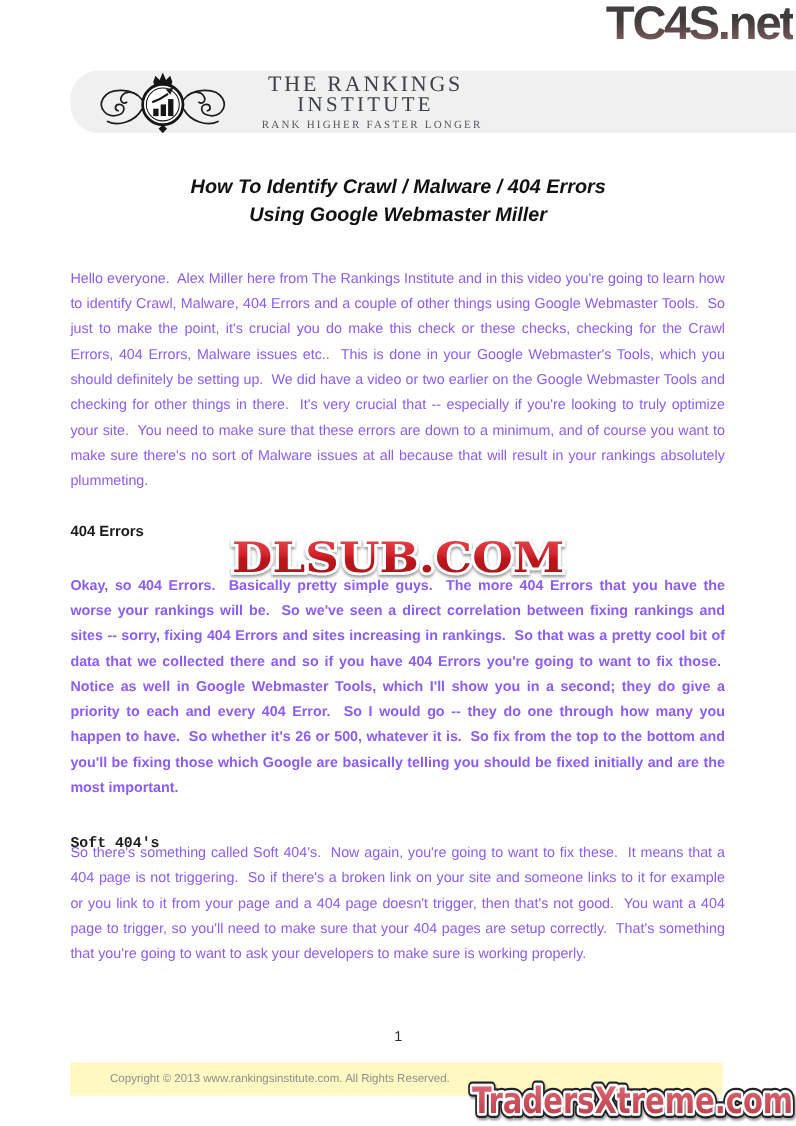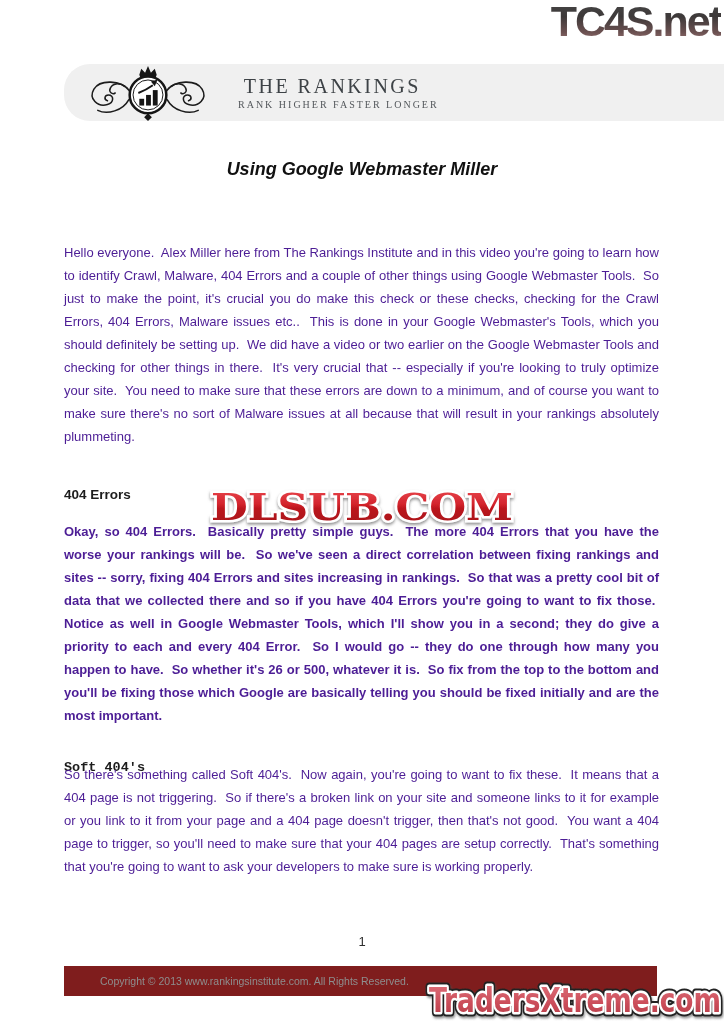--- a/index.html
+++ b/index.html
@@ -28,45 +28,45 @@
   .brand-line2{font-size:19px;letter-spacing:3px;line-height:18px;}
   .brand-tagline{font-size:10px;letter-spacing:2px;color:#54585c;margin-top:3px;text-align:right;padding-left:12px;}
 
   
   .title{
     position:absolute;left:0;top:156px;width:724px;text-align:center;
     font-size:18px;font-weight:bold;font-style:italic;color:#111;line-height:26px;
   }
   .para{
     position:absolute;left:64px;width:595px;
-    font-size:13px;line-height:23px;color:#4c1d95;
+    font-size:13px;line-height:23px;color:#8b5cf6;
     text-align:justify;
   }
   .p1{top:241px;}
   .p2{top:520px;font-weight:bold;}
   .p3{top:763px;}
   .hdg{
     position:absolute;left:64px;font-size:13.5px;font-weight:bold;color:#1c1c1c;
   }
-  .h1{top:487px;}
+  .h1{top:475px;}
   .h2{top:760px;font-family:Liberation Mono, monospace;}
 
   .pagenum{
     position:absolute;left:0;top:934px;width:724px;text-align:center;
     font-size:13px;color:#2e2e2e;
   }
 
   
   .dlsub{position:absolute;left:50%;top:481px;transform:translateX(-50%);}
   .traders{position:absolute;right:-2px;bottom:1px;}
 
   
   .footbar{
     position:absolute;left:64px;top:966px;width:593px;height:30px;
-    background:#7f1d1d;
+    background:#fef9c3;
   }
   .copyright{
     font-size:10.5px;color:#8e8e8e;line-height:30px;padding-left:36px;
   }
 </style>
 </head>
 <body>
 
 <div class="page">
 
@@ -96,25 +96,27 @@
       <rect x="68" y="31" width="5" height="11" fill="#161616"></rect>
       <rect x="75" y="26" width="5" height="16" fill="#161616"></rect>
 
       <path d="M60 29 Q68 26 75 21" fill="none" stroke="#161616" stroke-width="2"></path>
       <path d="M73 17 l7 -2 -3 7 z" fill="#161616"></path>
 
       <path d="M70 50 l4 4 -4 4 -4 -4 z" fill="#161616"></path>
     </svg>
     <div class="brand">
       <div class="brand-line1">THE RANKINGS</div>
+      <div class="brand-line2">INSTITUTE</div>
       <div class="brand-tagline">RANK HIGHER FASTER LONGER</div>
     </div>
   </div>
 
   <div class="title">
+    <div>How To Identify Crawl / Malware / 404 Errors</div>
     <div>Using Google Webmaster Miller</div>
   </div>
 
   <div class="para p1">Hello everyone.&nbsp; Alex Miller here from The Rankings Institute and in this video you're going to learn how to identify Crawl, Malware, 404 Errors and a couple of other things using Google Webmaster Tools.&nbsp; So just to make the point, it's crucial you do make this check or these checks, checking for the Crawl Errors, 404 Errors, Malware issues etc..&nbsp; This is done in your Google Webmaster's Tools, which you should definitely be setting up.&nbsp; We did have a video or two earlier on the Google Webmaster Tools and checking for other things in there.&nbsp; It's very crucial that -- especially if you're looking to truly optimize your site.&nbsp; You need to make sure that these errors are down to a minimum, and of course you want to make sure there's no sort of Malware issues at all because that will result in your rankings absolutely plummeting.</div>
 
   <div class="hdg h1">404 Errors</div>
 
   <div class="para p2">Okay, so 404 Errors.&nbsp; Basically pretty simple guys.&nbsp; The more 404 Errors that you have the worse your rankings will be.&nbsp; So we've seen a direct correlation between fixing rankings and sites -- sorry, fixing 404 Errors and sites increasing in rankings.&nbsp; So that was a pretty cool bit of data that we collected there and so if you have 404 Errors you're going to want to fix those.&nbsp; Notice as well in Google Webmaster Tools, which I'll show you in a second; they do give a priority to each and every 404 Error.&nbsp; So I would go -- they do one through how many you happen to have.&nbsp; So whether it's 26 or 500, whatever it is.&nbsp; So fix from the top to the bottom and you'll be fixing those which Google are basically telling you should be fixed initially and are the most important.</div>
 
   <div class="hdg h2">Soft 404's</div>

